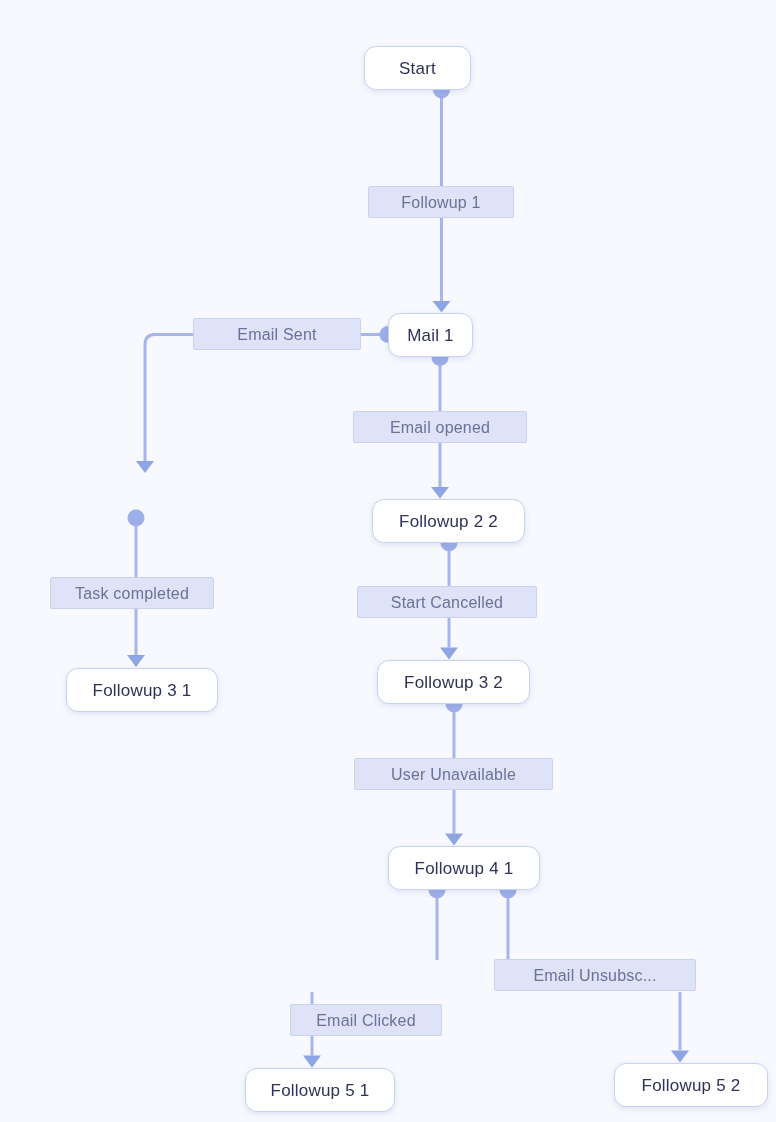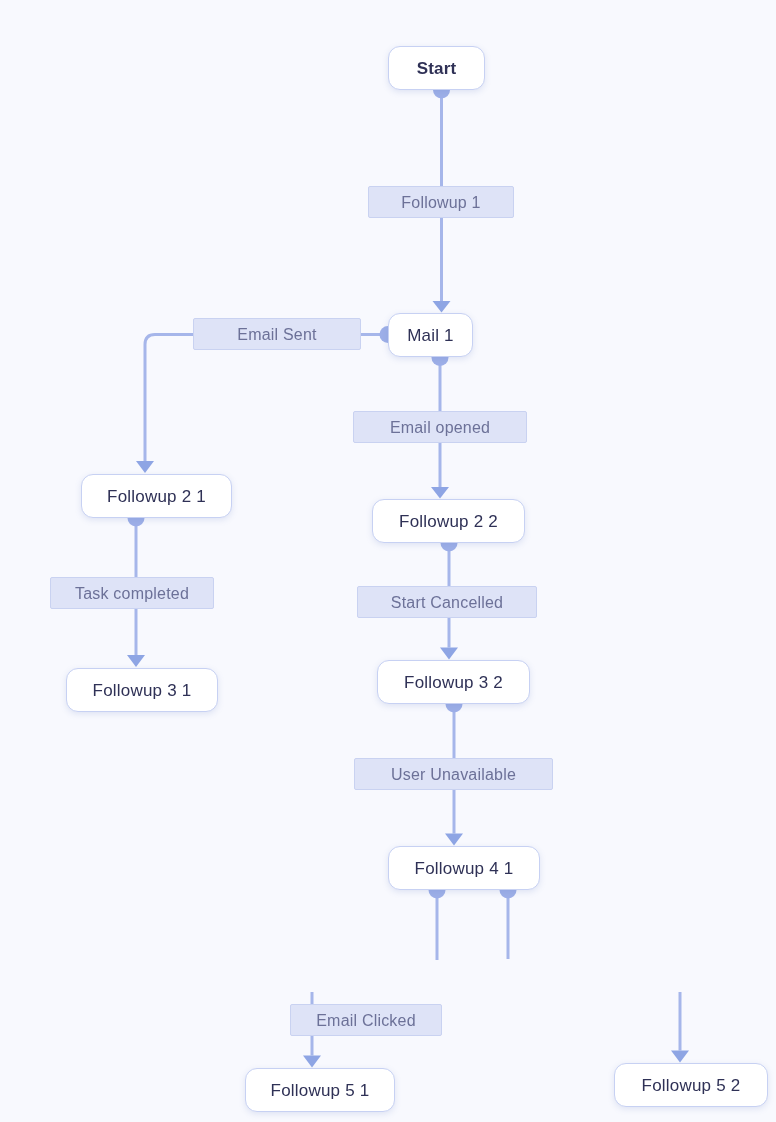--- a/index.html
+++ b/index.html
@@ -119,31 +119,31 @@
     <circle class="port" cx="441.5" cy="90" r="8.5"></circle>
     <circle class="port" cx="388" cy="334.5" r="8.5"></circle>
     <circle class="port" cx="440" cy="357.5" r="8.5"></circle>
     <circle class="port" cx="136" cy="518" r="8.5"></circle>
     <circle class="port" cx="449" cy="543" r="8.5"></circle>
     <circle class="port" cx="454" cy="704" r="8.5"></circle>
     <circle class="port" cx="437" cy="890" r="8.5"></circle>
     <circle class="port" cx="508" cy="890" r="8.5"></circle>
   </svg>
 
-  <div class="node" style="left:388px;top:46px;width:97px;font-weight:bold;"><span>Start</span></div>
+  <div class="node" style="left:364px;top:46px;width:107px;"><span>Start</span></div>
   <div class="node" style="left:388px;top:313px;width:85px;"><span>Mail 1</span></div>
-  <div class="node" style="left:81px;top:474px;width:151px;"><span>Followup 2 1</span></div>
   <div class="node" style="left:372px;top:499px;width:153px;"><span>Followup 2 2</span></div>
   <div class="node" style="left:66px;top:668px;width:152px;"><span>Followup 3 1</span></div>
   <div class="node" style="left:377px;top:660px;width:153px;"><span>Followup 3 2</span></div>
   <div class="node" style="left:388px;top:846px;width:152px;"><span>Followup 4 1</span></div>
   <div class="node" style="left:245px;top:1068px;width:150px;"><span>Followup 5 1</span></div>
   <div class="node" style="left:614px;top:1063px;width:154px;"><span>Followup 5 2</span></div>
 
   <div class="pill" style="left:368px;top:186px;width:146px;"><span>Followup 1</span></div>
   <div class="pill" style="left:193px;top:318px;width:168px;"><span>Email Sent</span></div>
   <div class="pill" style="left:353px;top:411px;width:174px;"><span>Email opened</span></div>
   <div class="pill" style="left:26px;top:577px;width:164px;margin-left:24px;"><span>Task completed</span></div>
   <div class="pill" style="left:357px;top:586px;width:180px;"><span>Start Cancelled</span></div>
   <div class="pill" style="left:354px;top:758px;width:199px;"><span>User Unavailable</span></div>
   <div class="pill" style="left:290px;top:1004px;width:152px;"><span>Email Clicked</span></div>
+  <div class="pill" style="left:494px;top:959px;width:202px;"><span>Email Unsubsc...</span></div>
 
 </div>
 
 </body></html>

